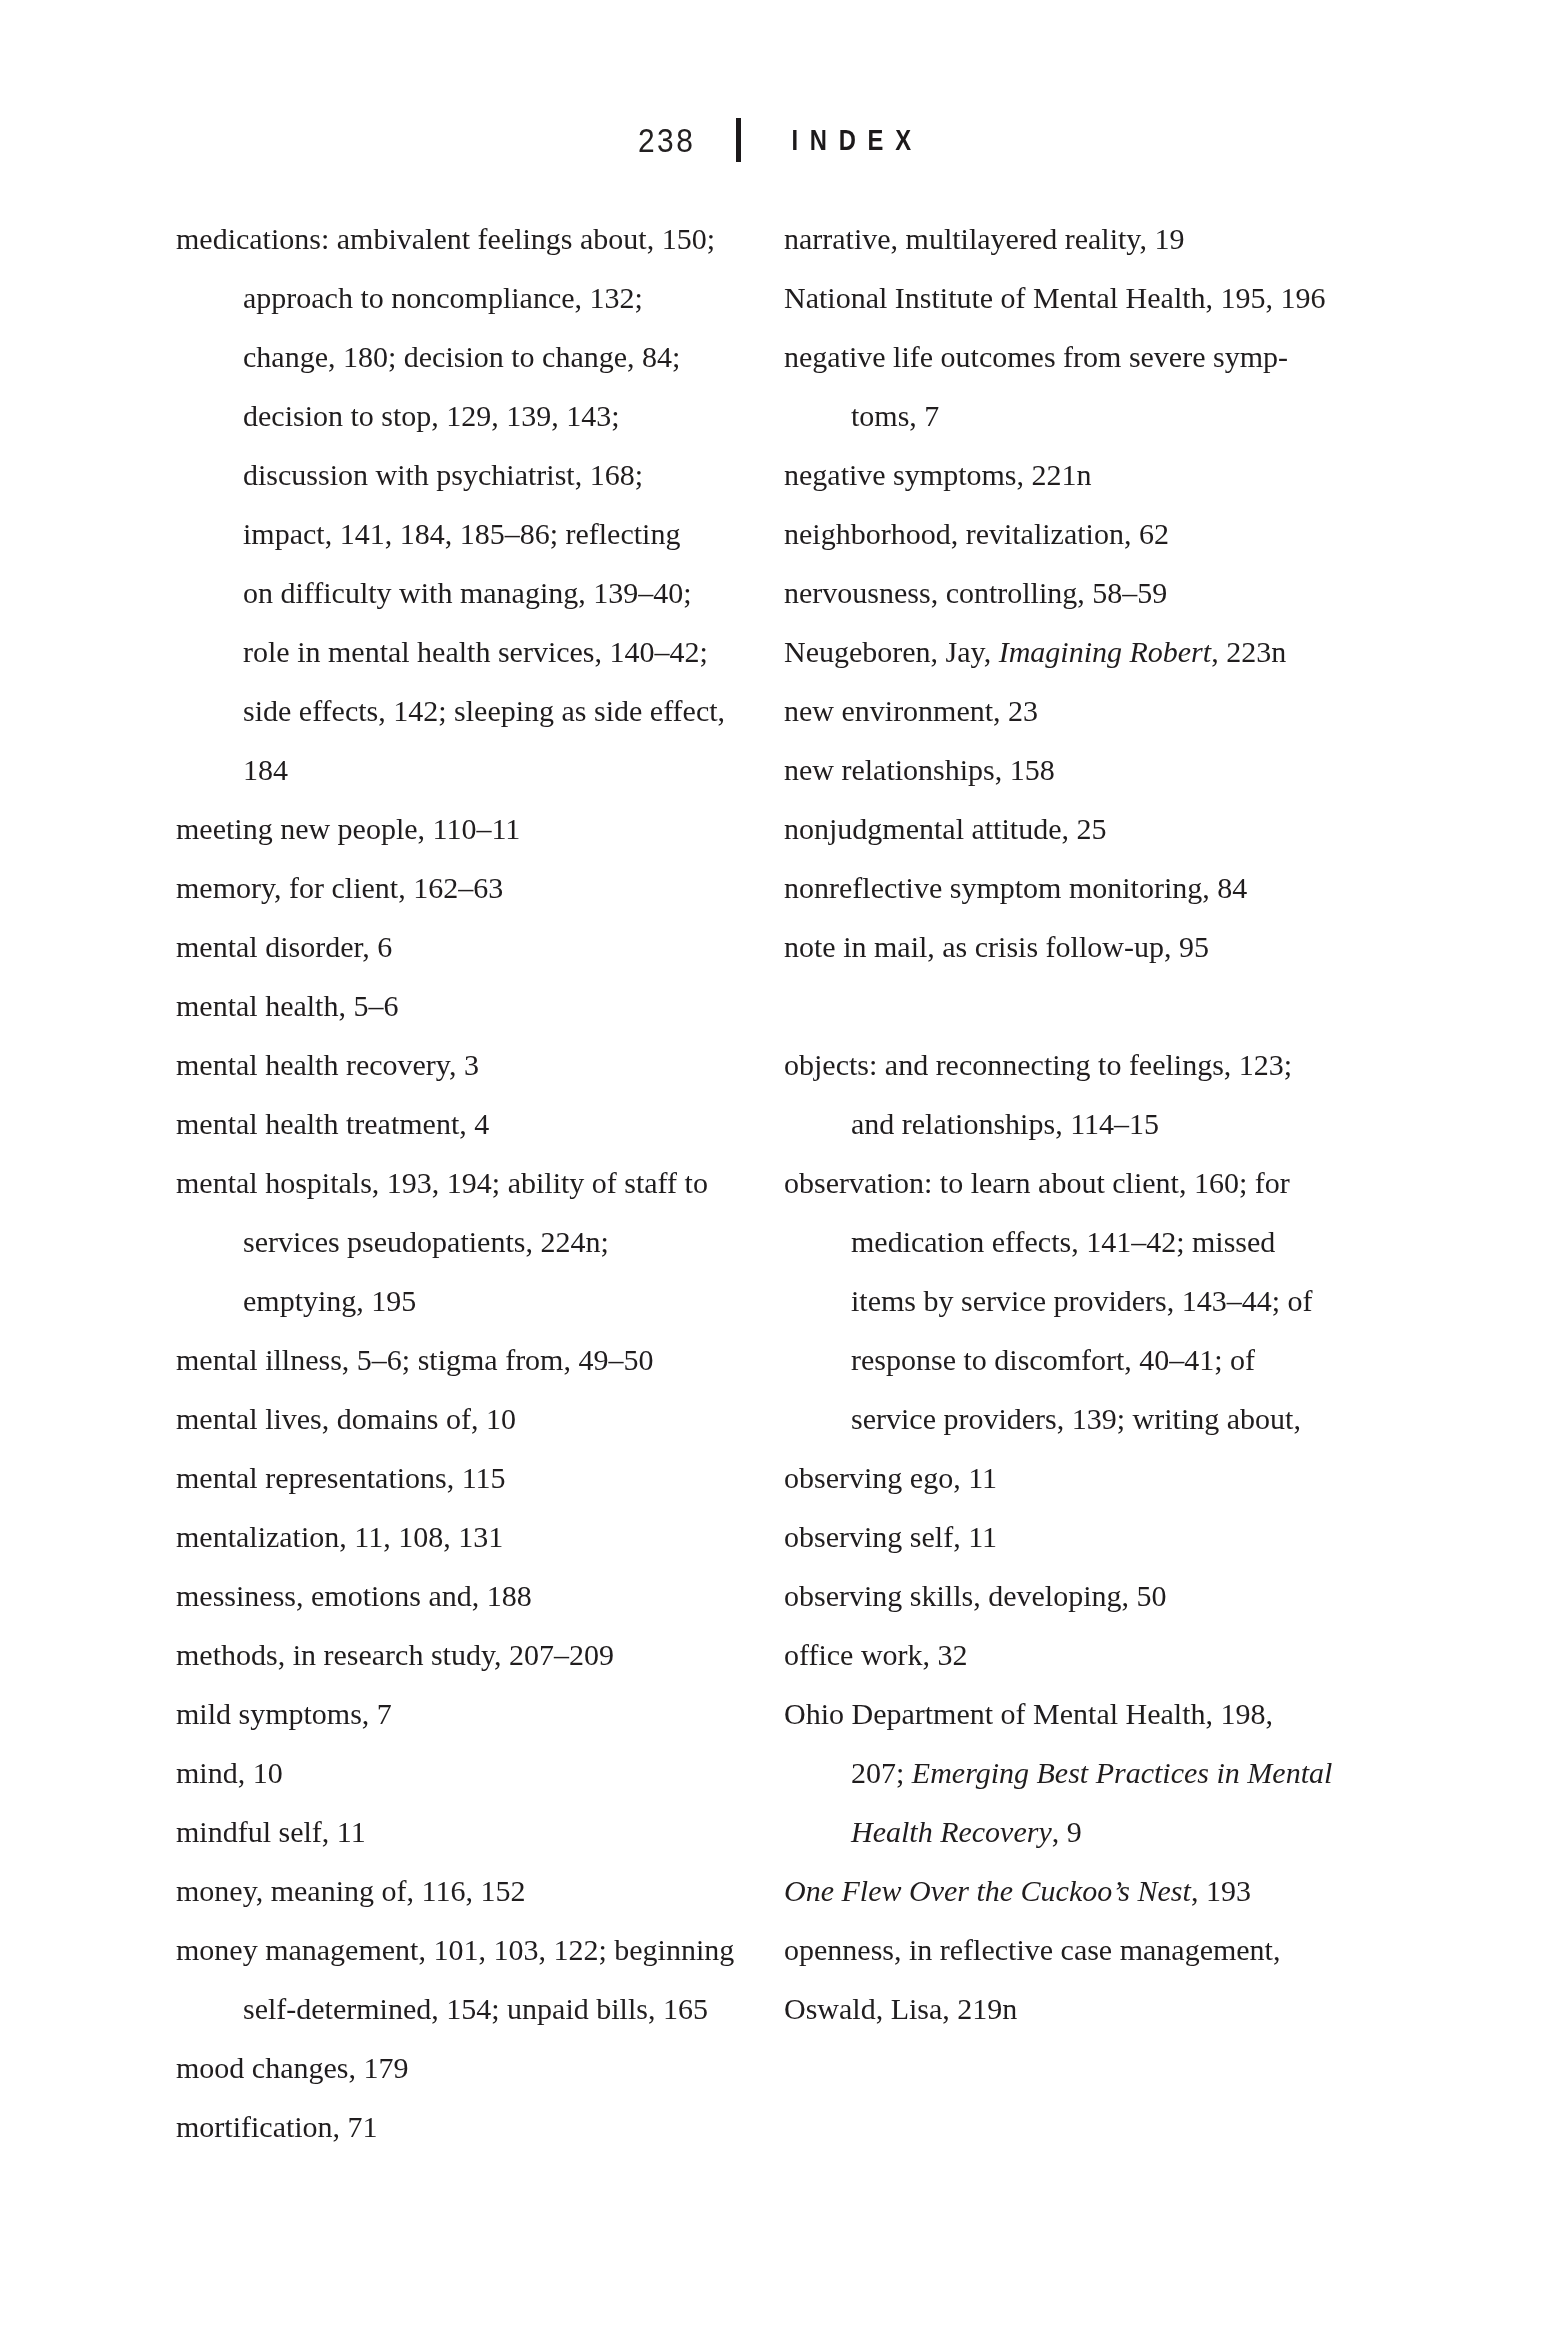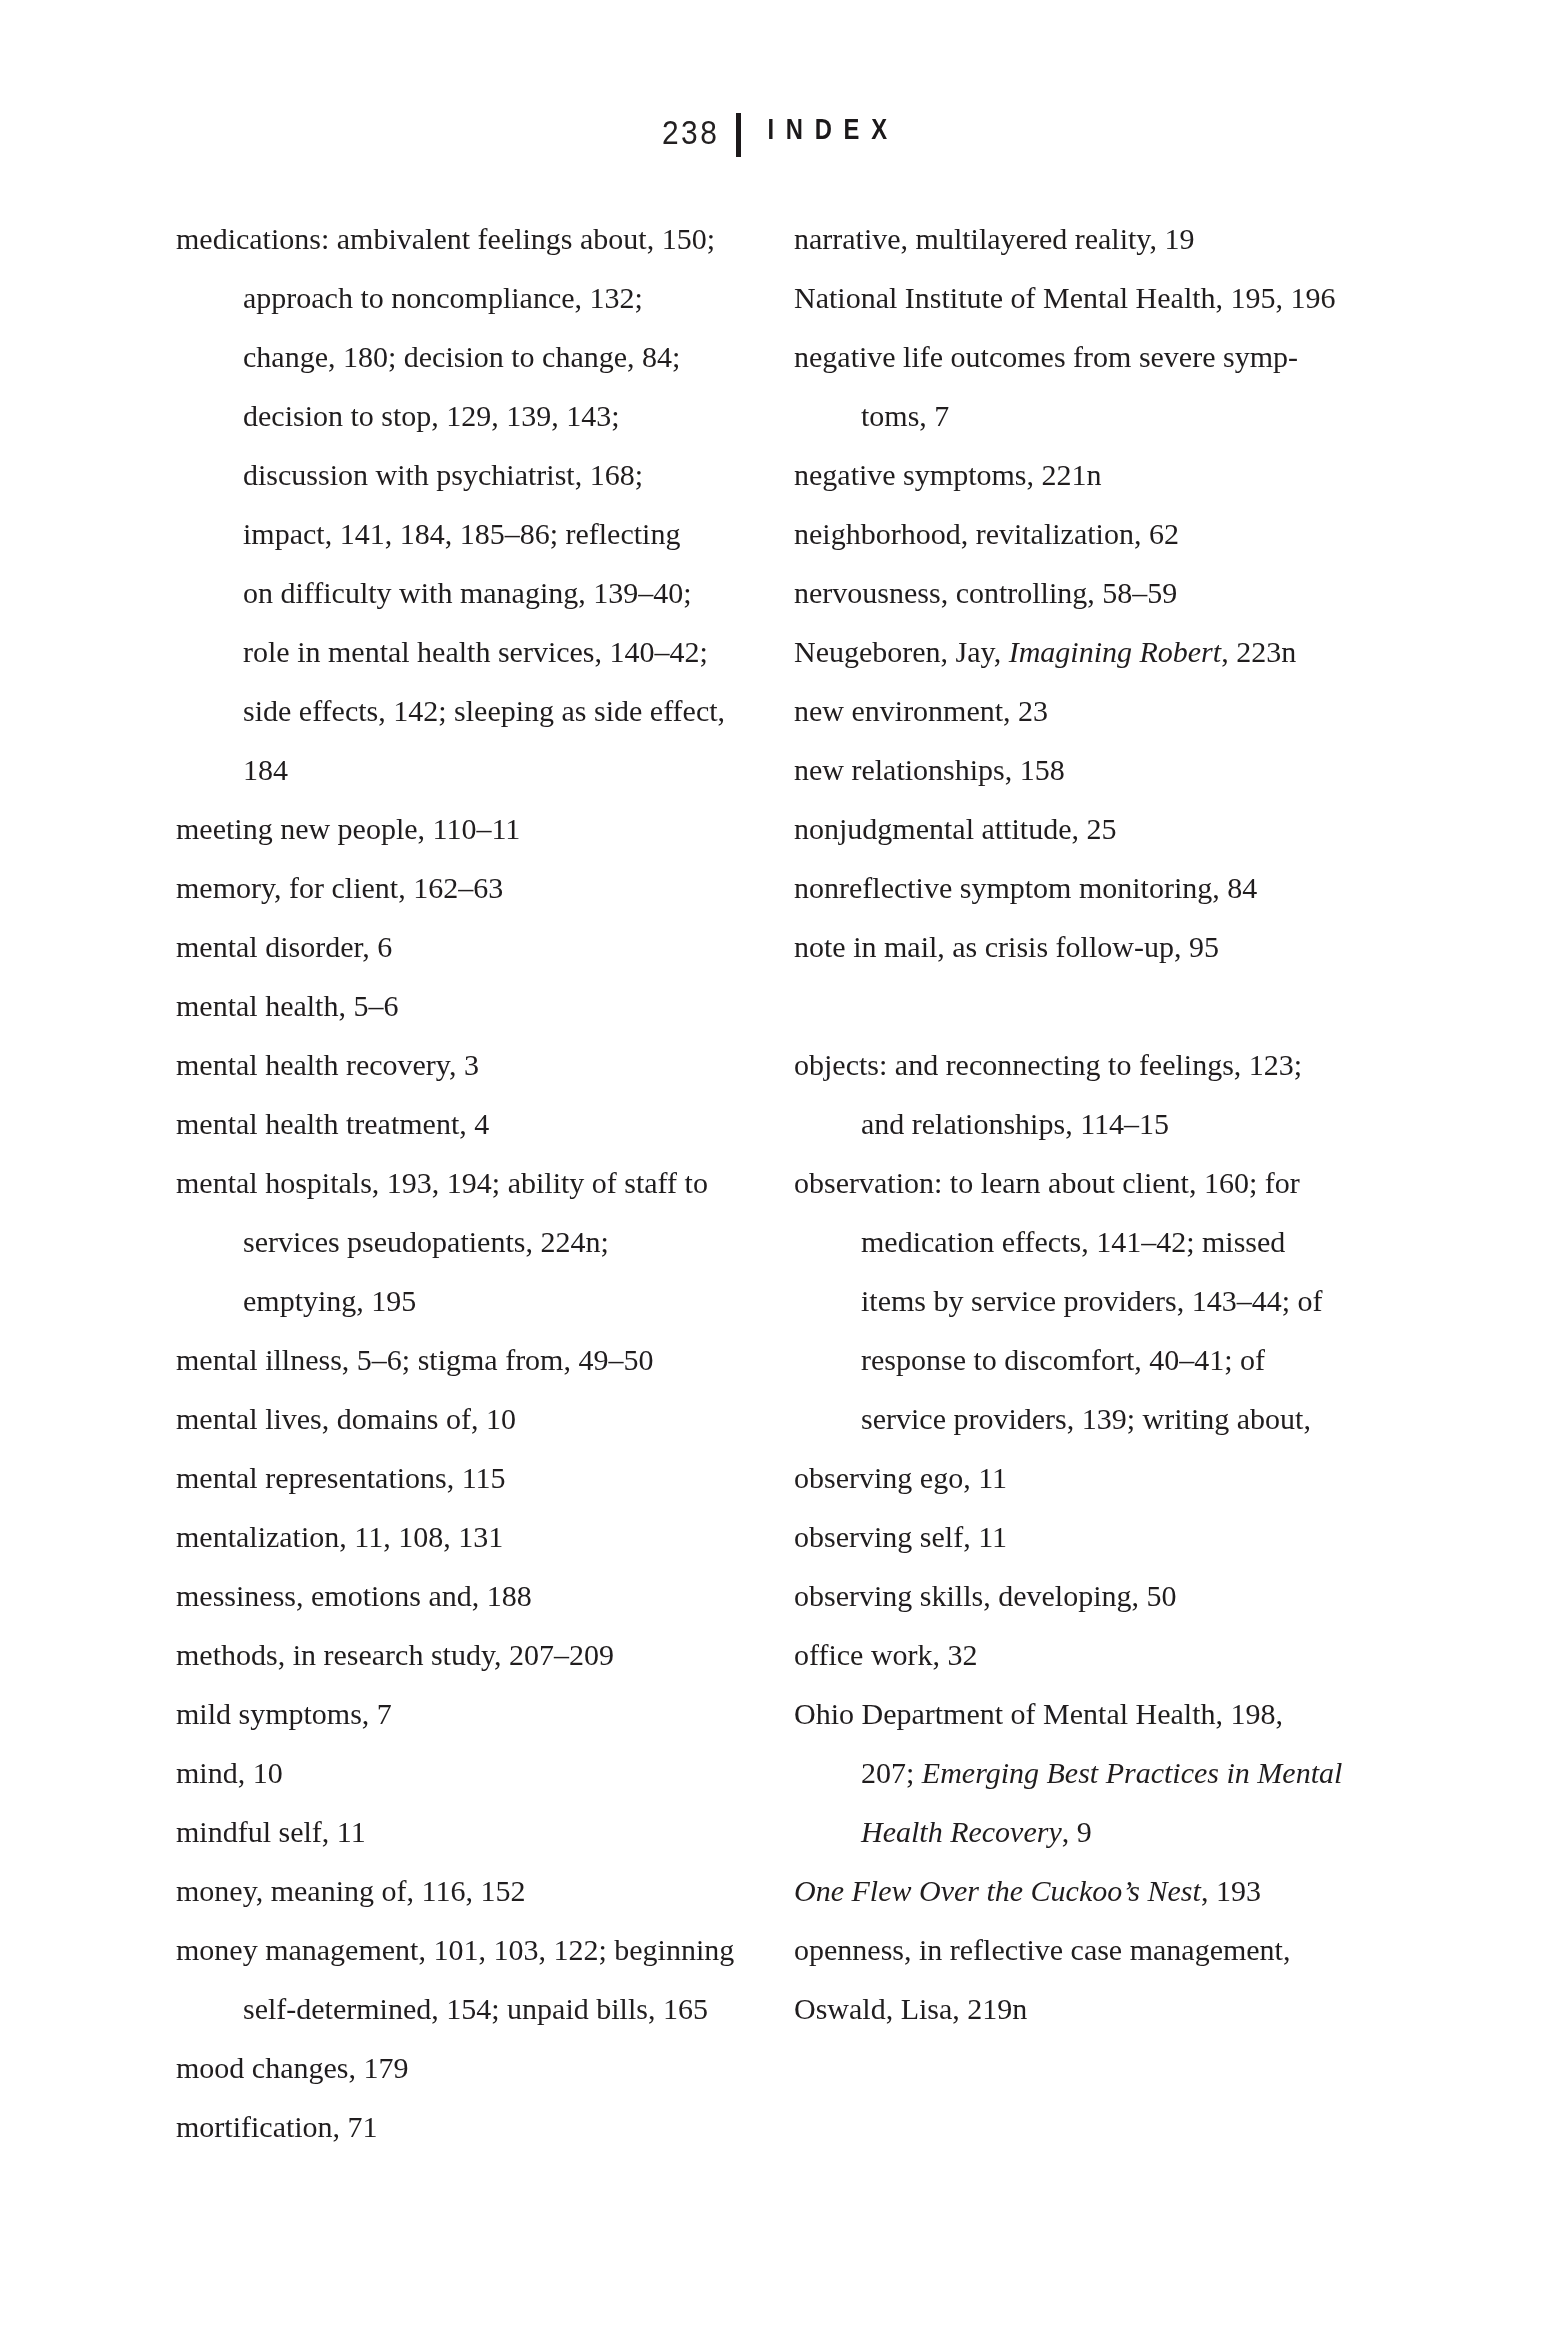--- a/index.html
+++ b/index.html
@@ -21,21 +21,22 @@
     background: #ffffff;
   }
   .running-head {
     position: absolute;
     left: 176px;
     width: 1220px;
     top: 113px;
     height: 54px;
     display: flex;
     justify-content: center;
-    gap: 12px;
+    align-items: center;
+    gap: 36px;
   }
   .folio {
     font-family: "Liberation Sans", sans-serif;
     font-weight: 400;
     font-size: 34px;
     letter-spacing: 2.9px;
     color: #232021;
     transform: scaleX(0.88);
     transform-origin: center;
   }
@@ -53,21 +54,21 @@
     color: #1c191a;
     transform: scaleX(0.82);
     transform-origin: center;
     white-space: nowrap;
   }
   .col {
     position: absolute;
     top: 209px;
   }
   .col-left  { left: 176px; width: 608px; }
-  .col-right { left: 784px; width: 650px; margin-left: 10px; }
+  .col-right { left: 784px; width: 650px; }
   .line {
     height: 59px;
     line-height: 59px;
     font-size: 30px;
     white-space: nowrap;
     color: #201d1e;
   }
   .line.indent { padding-left: 67px; }
   .line .it { font-style: italic; text-align: center; }
 </style>

